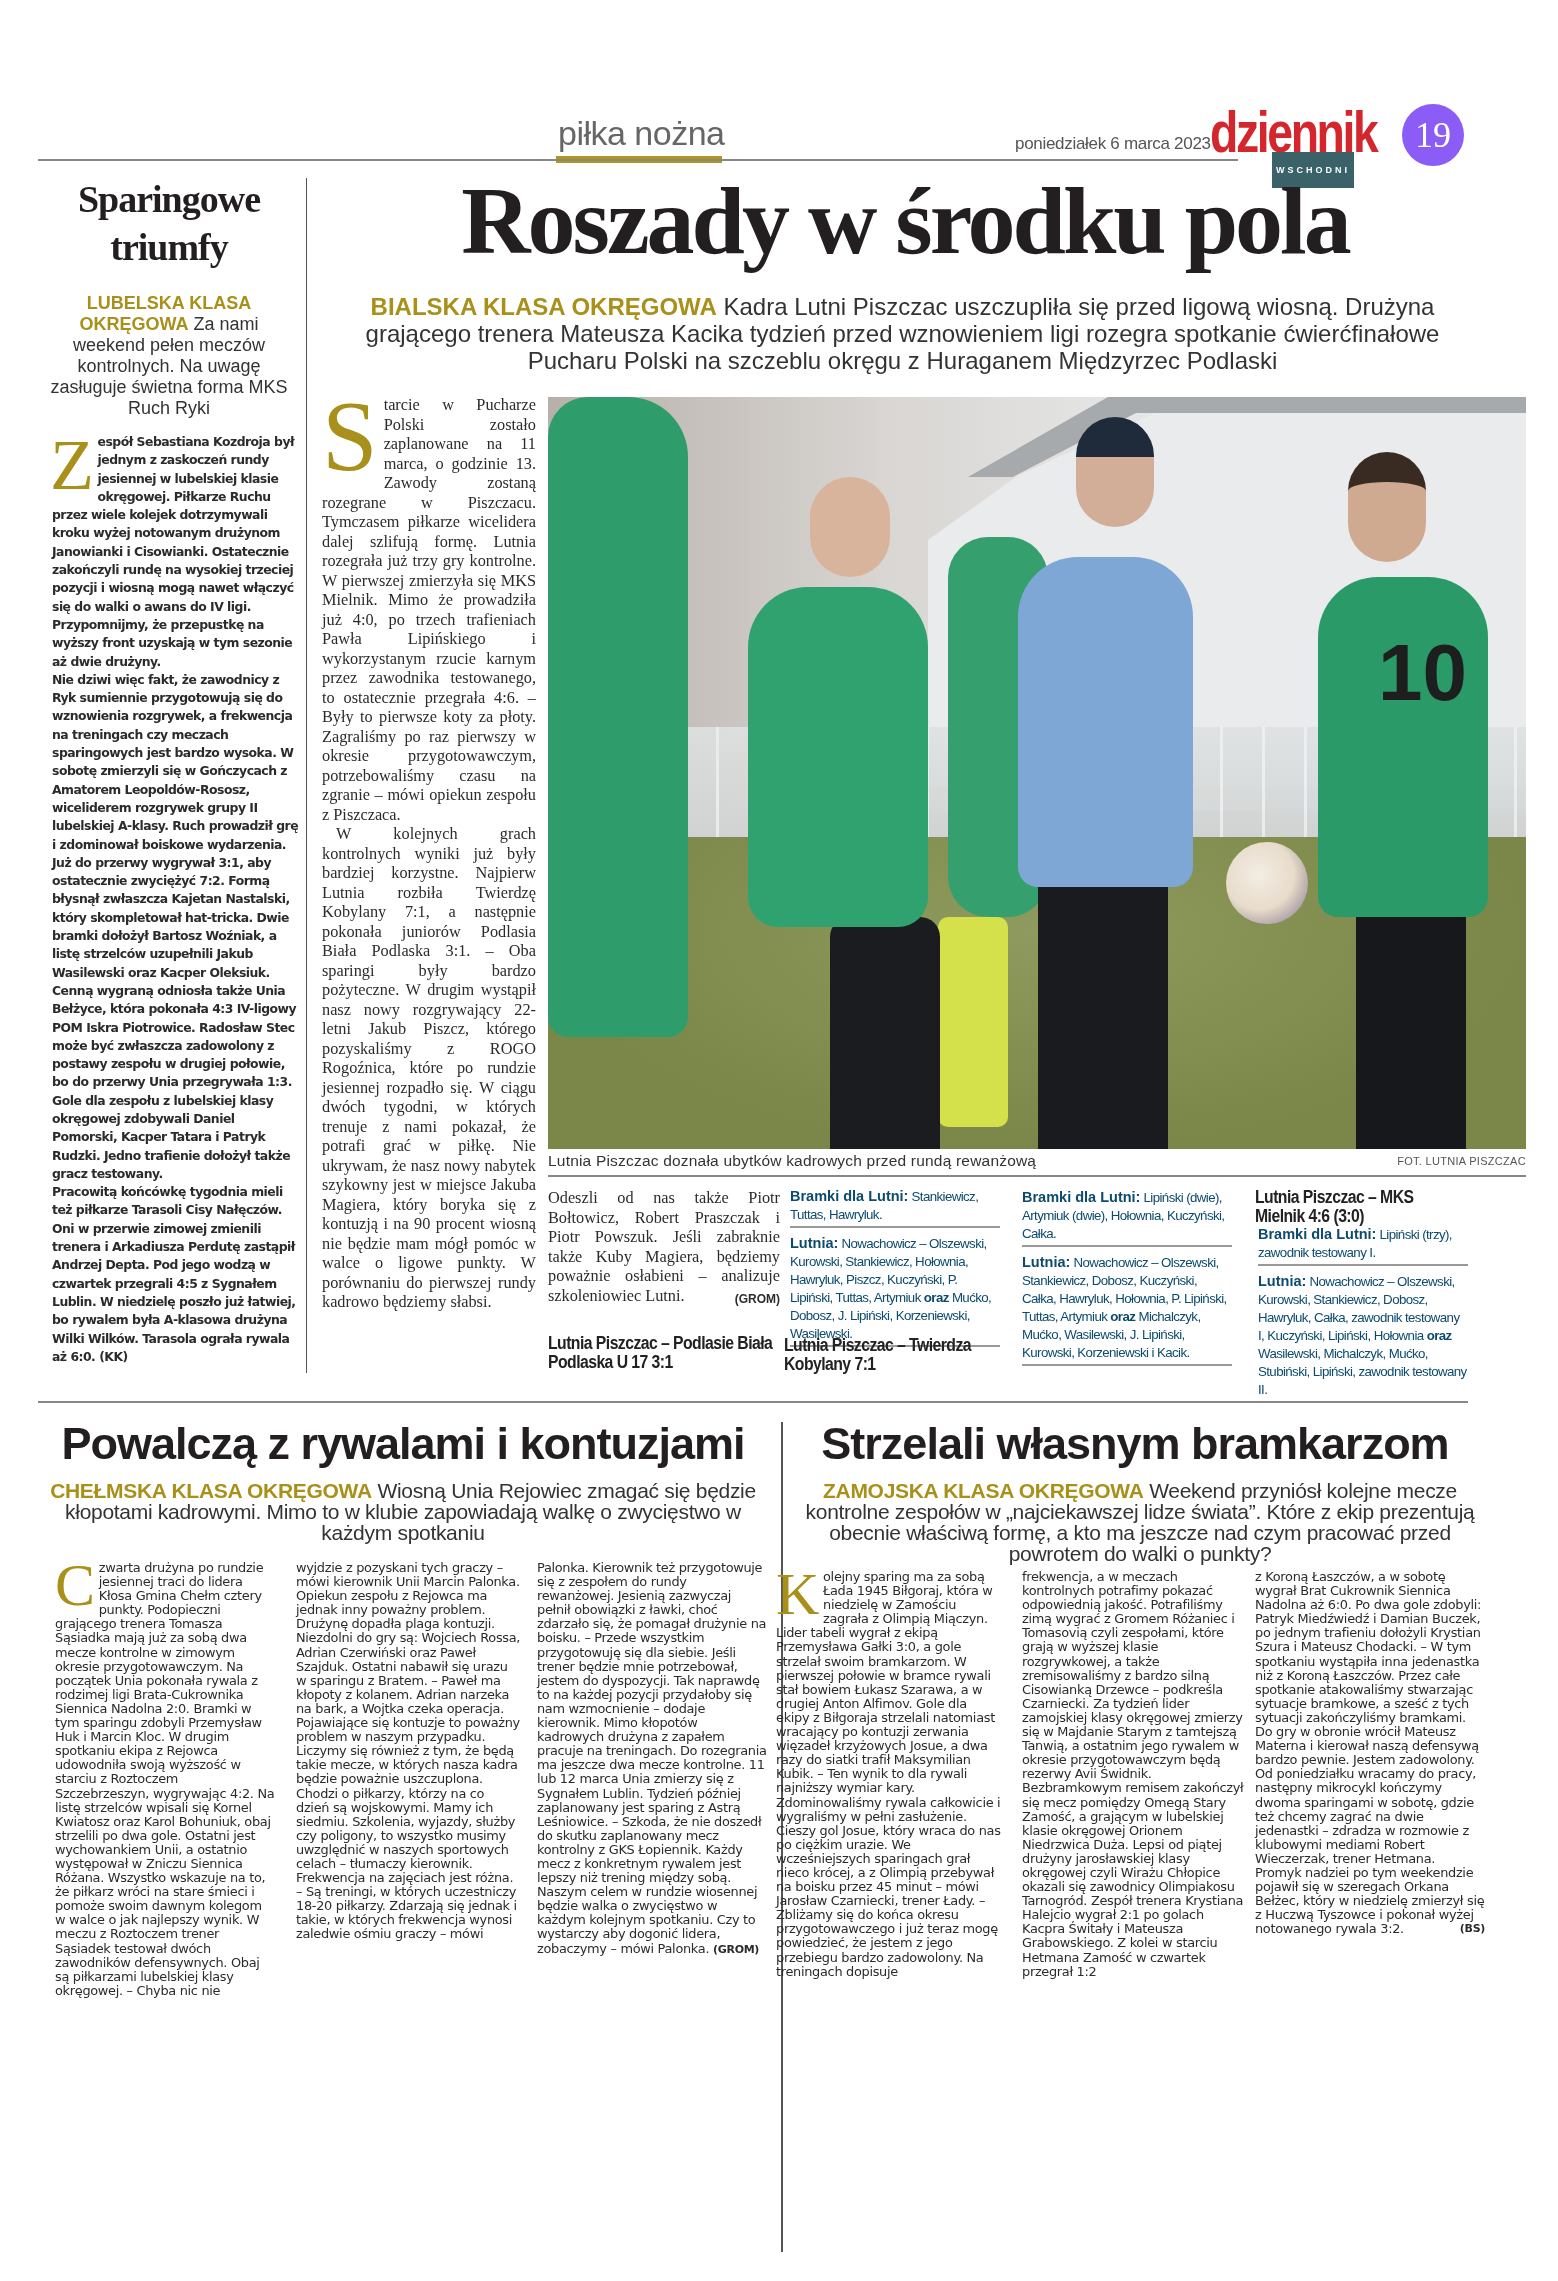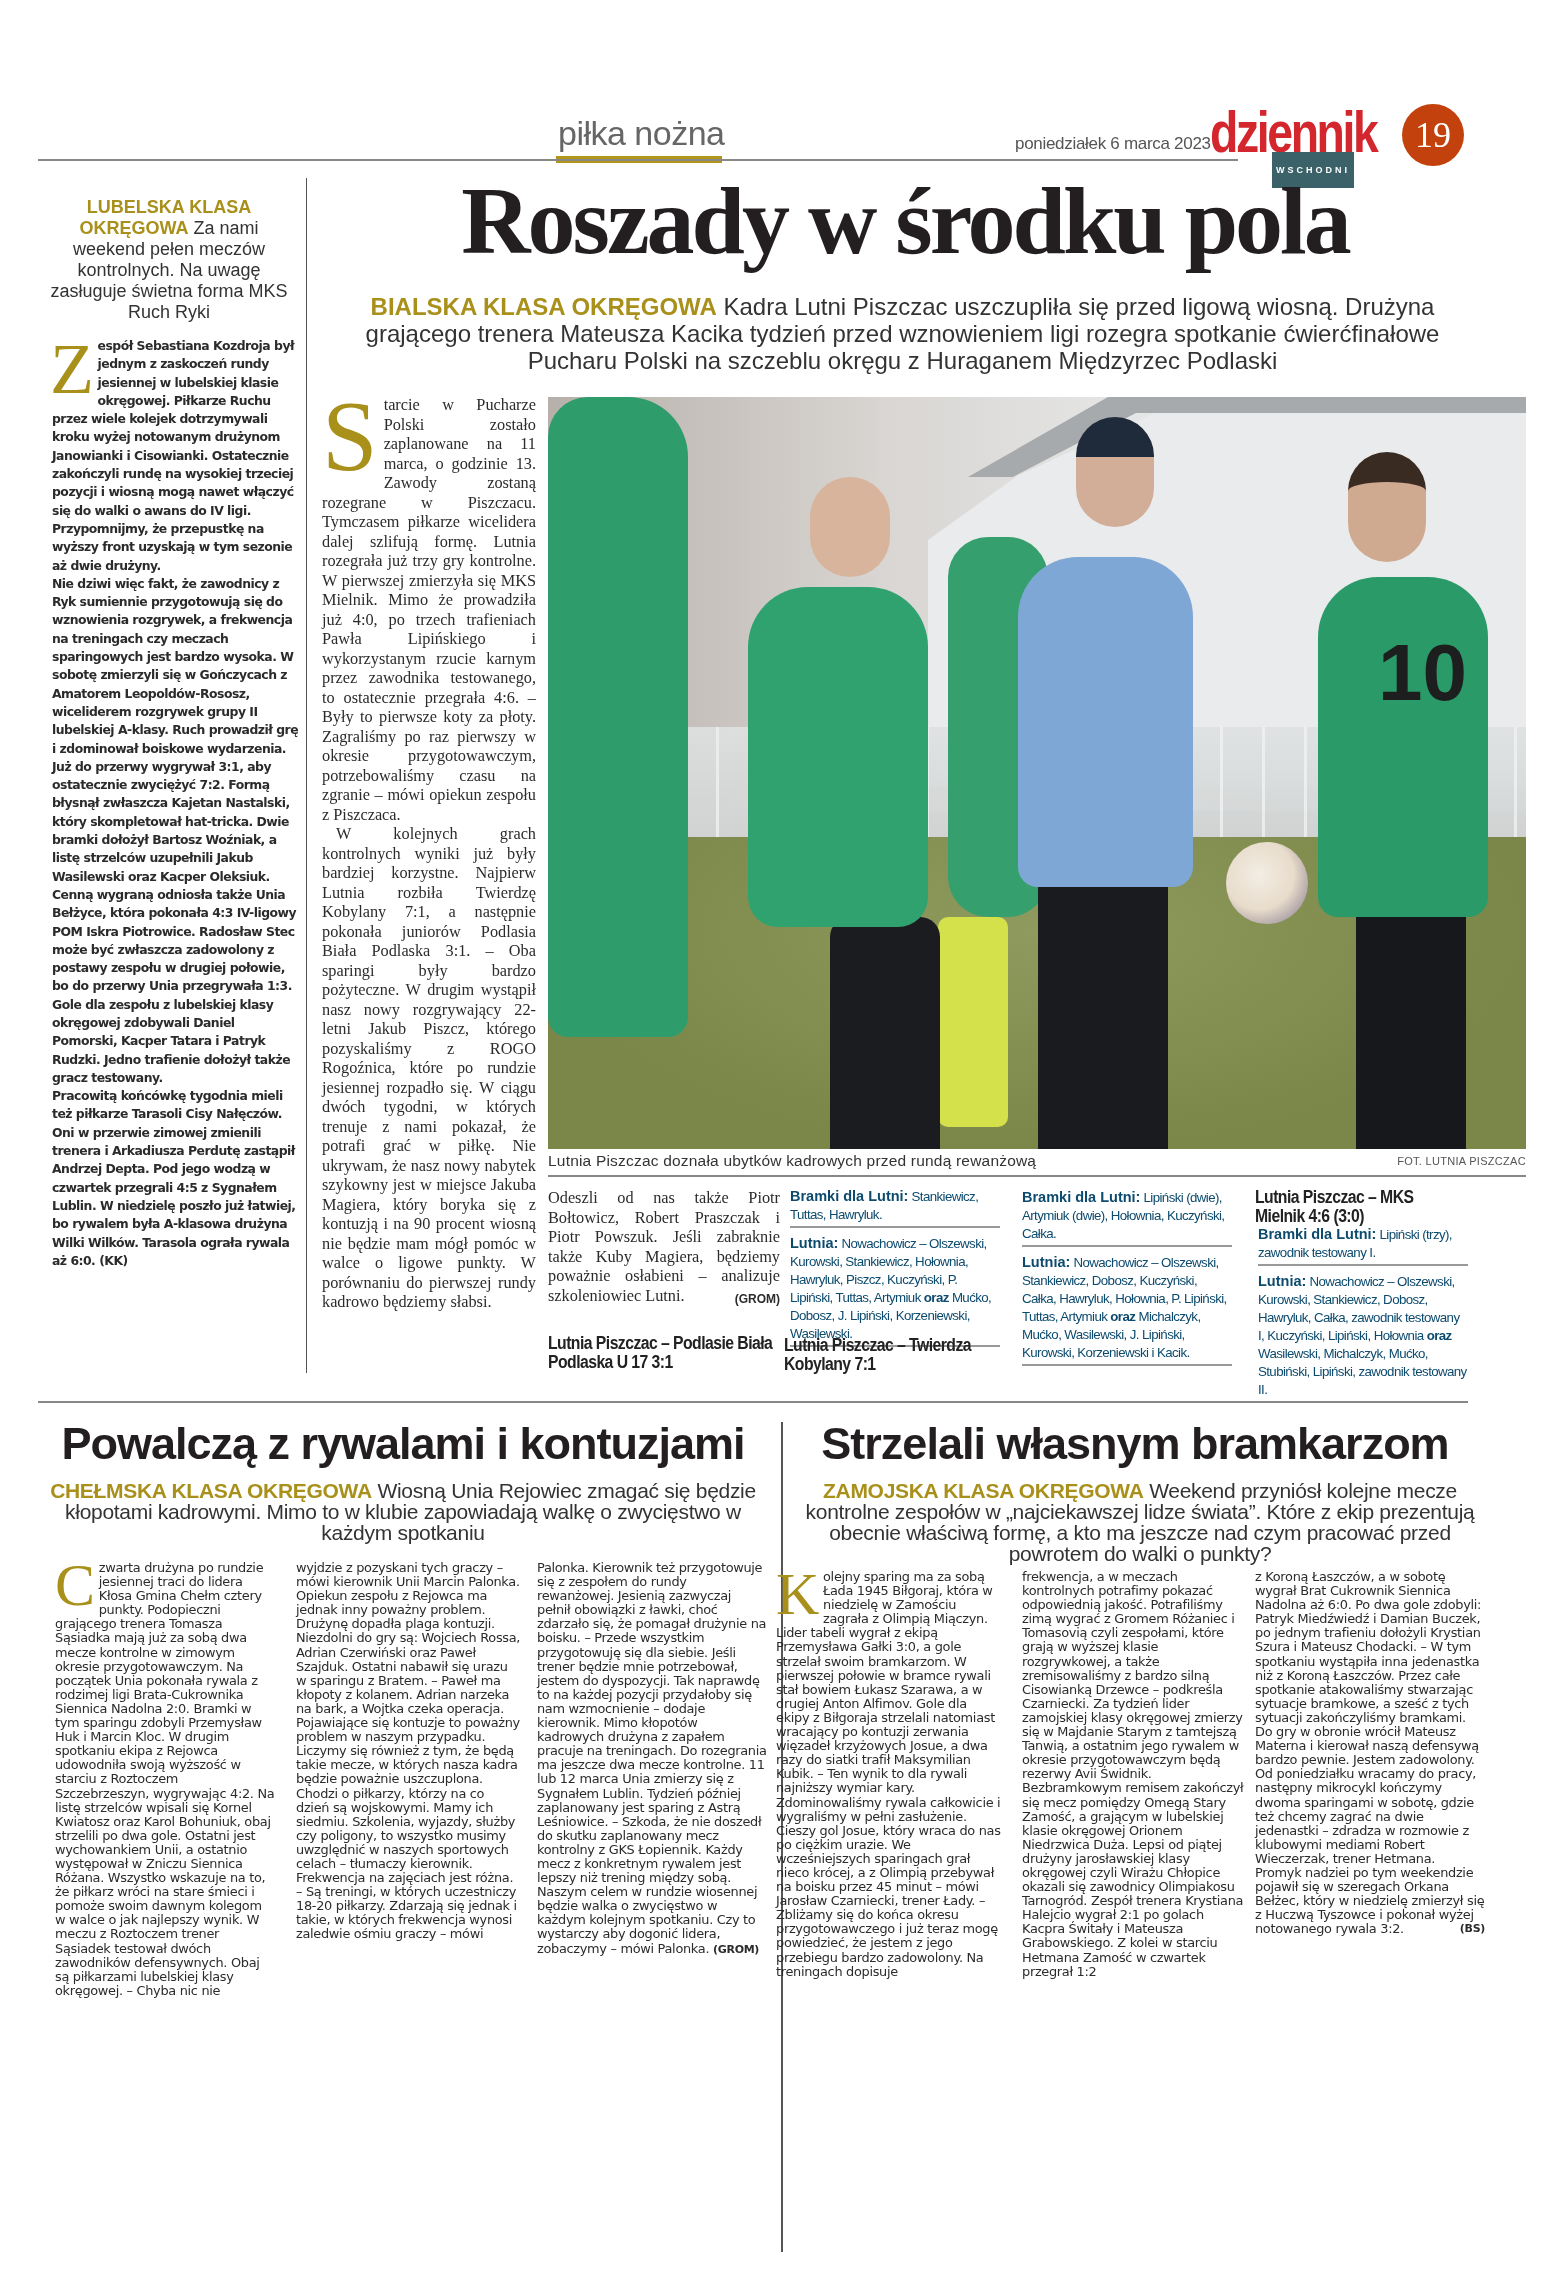--- a/index.html
+++ b/index.html
@@ -7,21 +7,21 @@
   body { position: relative; color: #231f20; font-family: "Liberation Sans", sans-serif; }
 
   
   .section-label { position: absolute; left: 558px; top: 114px; font-family: "Liberation Sans", sans-serif; font-size: 34px; font-weight: 300; color: #666; letter-spacing: -0.5px; }
   .section-underline { position: absolute; left: 556px; top: 156px; width: 166px; height: 7px; background: #b0961a; }
   .top-rule { position: absolute; left: 38px; top: 159px; width: 1200px; height: 2px; background: #888; }
   .date { position: absolute; left: 1015px; top: 134px; font-size: 17px; color: #555; letter-spacing: -0.3px; }
   .logo { position: absolute; left: 1210px; top: 108px; width: 170px; height: 60px; }
   .logo-word { position: absolute; left: 0; top: -10px; font-family: "Liberation Sans", sans-serif; font-weight: 900; font-size: 58px; color: #d4262d; letter-spacing: -3px; transform: scaleX(0.8); transform-origin: left top; }
   .logo-sub { position: absolute; left: 62px; top: 44px; background: #3b6269; color: #fff; font-size: 9px; font-weight: bold; letter-spacing: 3px; padding: 13px 4px; }
-  .page-num { position: absolute; left: 1402px; top: 104px; width: 62px; height: 62px; border-radius: 50%; background: #c2410c; color: #fff; font-family: "Liberation Serif", serif; font-size: 36px; text-align: center; line-height: 62px; }
+  .page-num { position: absolute; left: 1402px; top: 104px; width: 62px; height: 62px; border-radius: 50%; background: #8b5cf6; color: #fff; font-family: "Liberation Serif", serif; font-size: 36px; text-align: center; line-height: 62px; }
 
   
   .sidebar { position: absolute; left: 38px; top: 175px; width: 262px; }
   .sidebar-title { font-family: "Liberation Serif", serif; font-weight: bold; font-size: 38px; line-height: 48px; text-align: center; letter-spacing: -1px; }
   .sidebar-lead { margin-top: 22px; font-size: 18px; line-height: 21px; text-align: center; font-weight: 300; color: #333; padding: 0 6px; }
   .sidebar-lead .kick { font-weight: bold; color: #a8901a; }
   .sidebar-body { margin-top: 14px; padding-left: 14px; font-family: "DejaVu Sans", sans-serif; font-weight: bold; font-size: 12.4px; line-height: 18.3px; color: #2b2b2b; letter-spacing: -0.5px; }
   .sidebar-body p { margin: 0; }
   .drop-z { float: left; font-family: "Liberation Serif", serif; font-size: 72px; line-height: 56px; color: #a8901a; margin: 4px 4px 0 -2px; font-weight: normal; }
   .vrule-top { position: absolute; left: 306px; top: 178px; width: 1px; height: 1195px; background: #555; }
@@ -111,20 +111,21 @@
 <div class="section-underline"></div>
 <div class="top-rule"></div>
 <div class="date">poniedziałek 6 marca 2023</div>
 <div class="logo">
   <span class="logo-word">dziennik</span>
   <span class="logo-sub">WSCHODNI</span>
 </div>
 <div class="page-num">19</div>
 
 <div class="sidebar">
+  <h2 class="sidebar-title">Sparingowe triumfy</h2>
   <div class="sidebar-lead">
     <span class="kick">LUBELSKA KLASA OKRĘGOWA</span>
     <span>Za nami weekend pełen meczów kontrolnych. Na uwagę zasługuje świetna forma MKS Ruch Ryki</span>
   </div>
   <div class="sidebar-body">
     <span class="drop-z">Z</span>
     <p>espół Sebastiana Kozdroja był jednym z zaskoczeń rundy jesiennej w lubelskiej klasie okręgowej. Piłkarze Ruchu przez wiele kolejek dotrzymywali kroku wyżej notowanym drużynom Janowianki i Cisowianki. Ostatecznie zakończyli rundę na wysokiej trzeciej pozycji i wiosną mogą nawet włączyć się do walki o awans do IV ligi.</p>
     <p>Przypomnijmy, że przepustkę na wyższy front uzyskają w tym sezonie aż dwie drużyny.</p>
     <p>Nie dziwi więc fakt, że zawodnicy z Ryk sumiennie przygotowują się do wznowienia rozgrywek, a frekwencja na treningach czy meczach sparingowych jest bardzo wysoka. W sobotę zmierzyli się w Gończycach z Amatorem Leopoldów-Rososz, wiceliderem rozgrywek grupy II lubelskiej A-klasy. Ruch prowadził grę i zdominował boiskowe wydarzenia. Już do przerwy wygrywał 3:1, aby ostatecznie zwyciężyć 7:2. Formą błysnął zwłaszcza Kajetan Nastalski, który skompletował hat-tricka. Dwie bramki dołożył Bartosz Woźniak, a listę strzelców uzupełnili Jakub Wasilewski oraz Kacper Oleksiuk.</p>
     <p>Cenną wygraną odniosła także Unia Bełżyce, która pokonała 4:3 IV-ligowy POM Iskra Piotrowice. Radosław Stec może być zwłaszcza zadowolony z postawy zespołu w drugiej połowie, bo do przerwy Unia przegrywała 1:3. Gole dla zespołu z lubelskiej klasy okręgowej zdobywali Daniel Pomorski, Kacper Tatara i Patryk Rudzki. Jedno trafienie dołożył także gracz testowany.</p>

